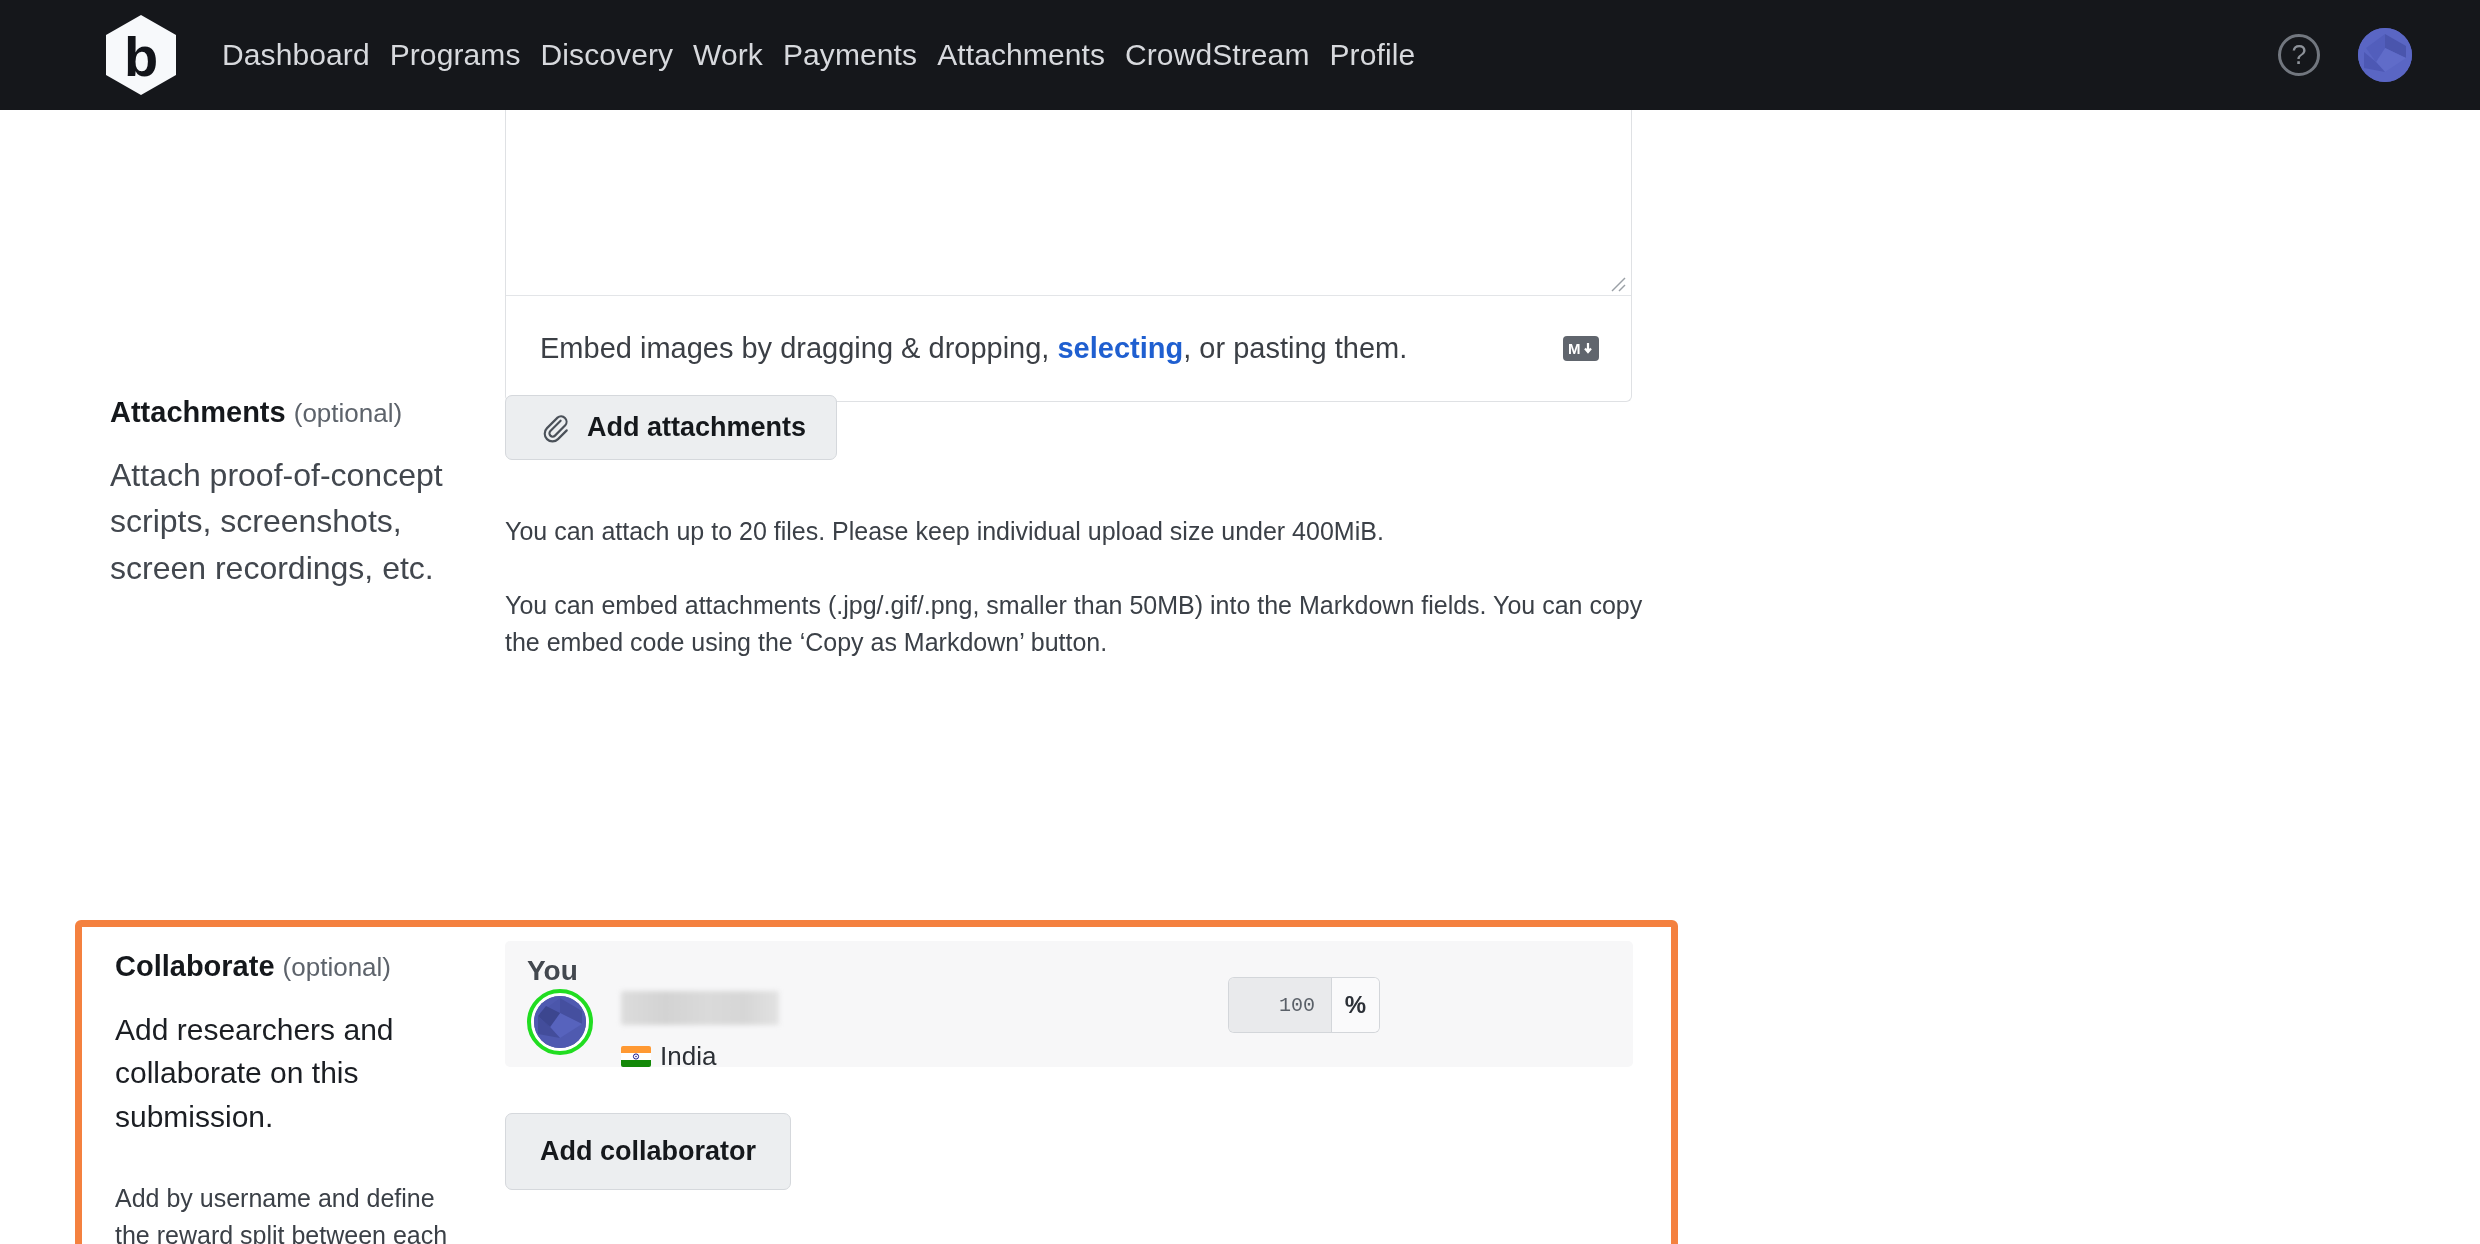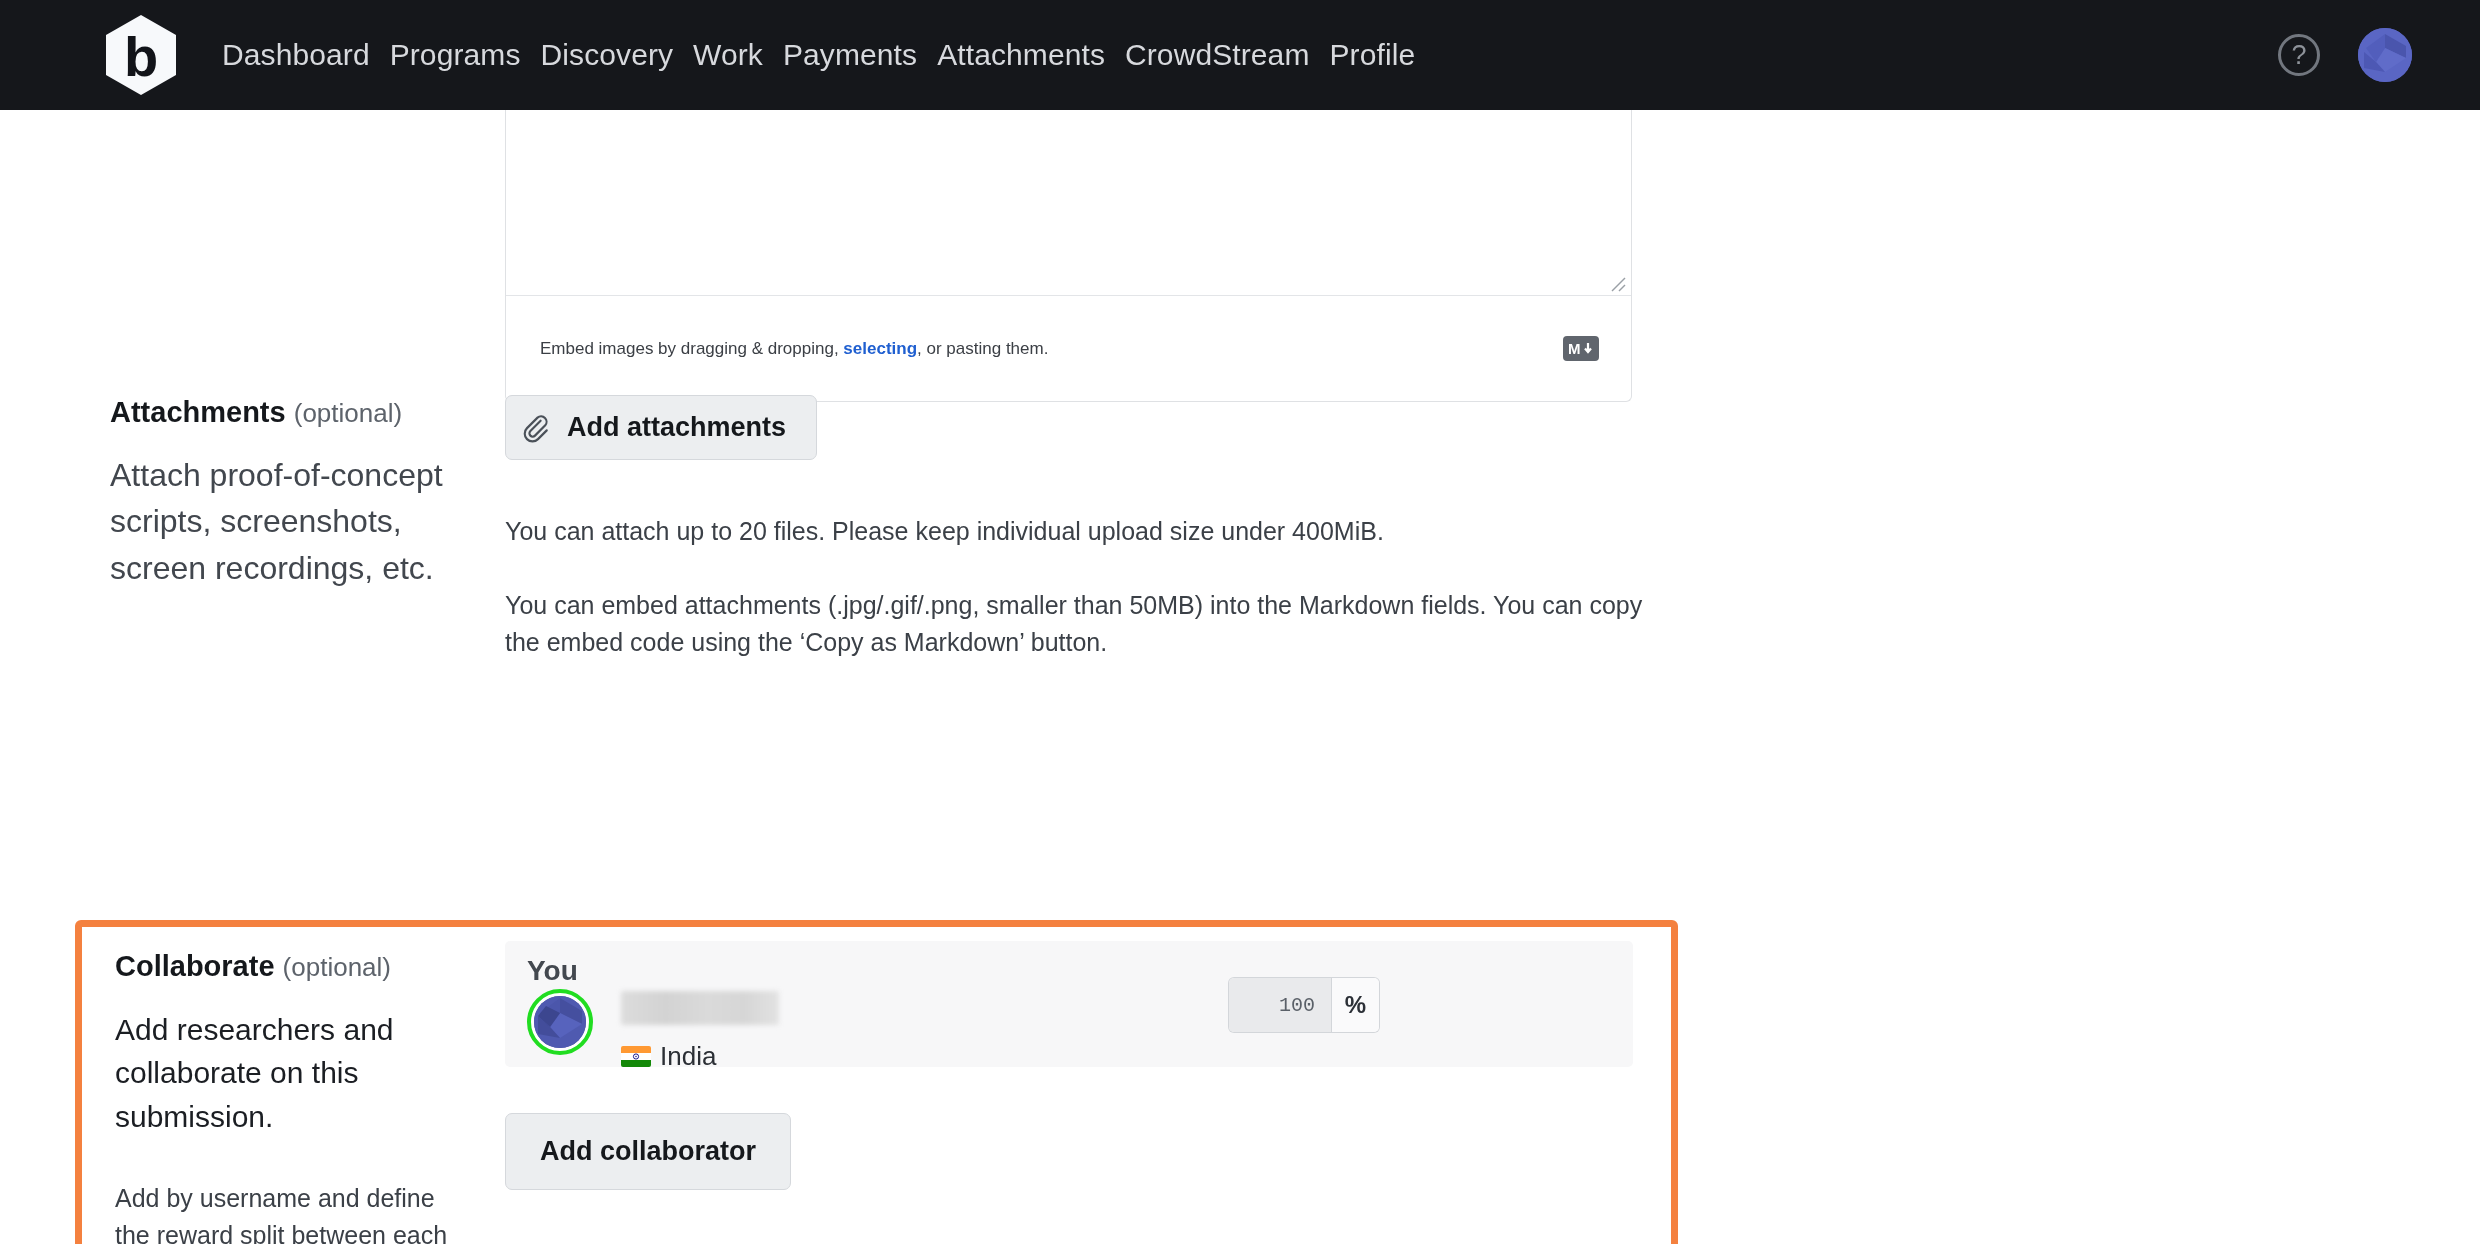--- a/index.html
+++ b/index.html
@@ -91,21 +91,21 @@
     width: 18px; height: 18px;
   }
   .md-footer {
     height: 105px;
     display: flex;
     align-items: center;
     justify-content: space-between;
     padding: 0 32px 0 34px;
   }
   .md-footer-text {
-    font-size: 17px;
+    font-size: 29px;
     color: #3b3f45;
   }
   .md-footer-text a {
     color: #1f5fd0;
     font-weight: bold;
     text-decoration: none;
     cursor: pointer;
   }
   .md-logo {
     width: 36px; height: 25px;
@@ -155,21 +155,21 @@
     font-size: 27px;
     font-weight: bold;
     color: #15181c;
     cursor: pointer;
     font-family: "Liberation Sans", sans-serif;
   }
   .btn-attach {
     display: flex;
     align-items: center;
     gap: 17px;
-    padding: 16px 30px 16px 14px;
+    padding: 16px 30px 16px 34px;
     width: fit-content;
   }
   .attach-note {
     font-size: 25px;
     color: #3b4047;
     line-height: 1.45;
   }
   .attach-note.first { margin-top: 53px; }
   .attach-note.second { margin-top: 38px; }
 

